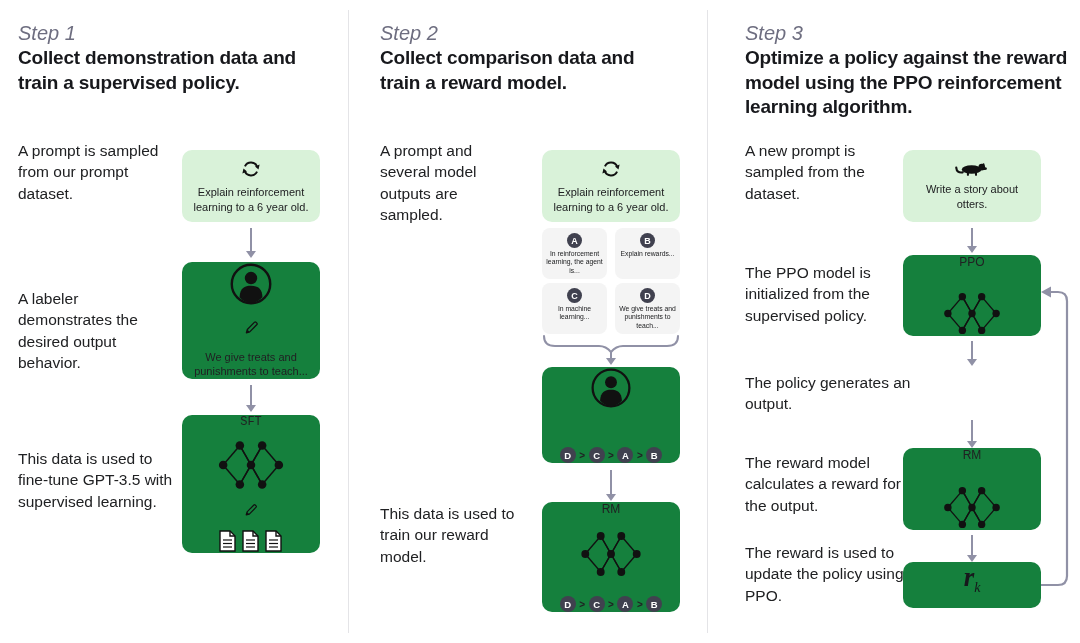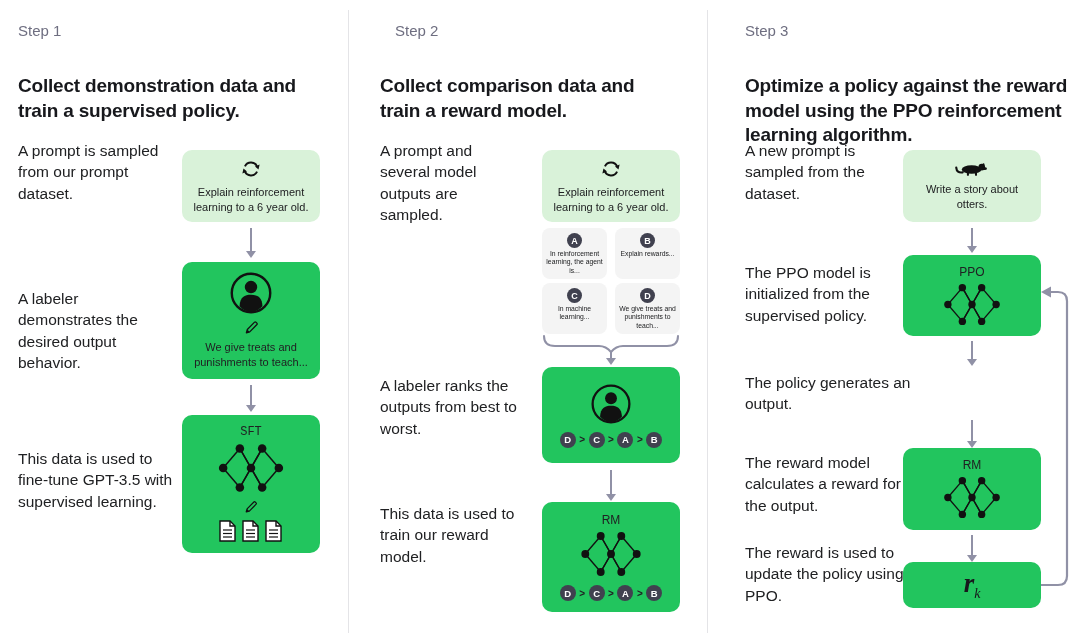--- a/index.html
+++ b/index.html
@@ -1,25 +1,25 @@
 <!DOCTYPE html>
 <html><head>
 <meta charset="utf-8">
 <style>
   html,body{margin:0;padding:0;background:#ffffff;}
   #page{position:relative;width:1080px;height:643px;background:#ffffff;overflow:hidden;
         font-family:"Liberation Sans","DejaVu Sans",sans-serif;color:#202123;}
   .divider{position:absolute;top:10px;height:623px;width:1px;background:#e4e4e7;}
   .col{position:absolute;top:0;height:643px;}
-  .step-label{position:absolute;font-size:15px;color:#6e6e80;}
-  .col-title{position:absolute;font-size:19px;line-height:1.3;font-weight:700;color:#17181c;letter-spacing:-0.2px;margin-top:28px;}
+  .step-label{position:absolute;font-size:20px;color:#6e6e80;font-style:italic;}
+  .col-title{position:absolute;font-size:19px;line-height:1.3;font-weight:700;color:#17181c;letter-spacing:-0.2px;}
   .side-text{position:absolute;font-size:15.5px;line-height:1.38;color:#202123;}
   .box{position:absolute;border-radius:10px;display:flex;flex-direction:column;align-items:center;justify-content:center;text-align:center;}
   .box.green{background:#d9f2d9;}
-  .box.gray{background:#22c55e;}
+  .box.gray{background:#15803d;justify-content:space-between;}
   .box-text{font-size:11px;line-height:1.32;color:#202123;}
   .model-label{font-size:12px;color:#202123;margin-bottom:3px;}
   .arrow{position:absolute;width:2px;background:#9091a6;}
   .arrow::after{content:"";position:absolute;left:-4px;bottom:-7px;border-left:5px solid transparent;
                 border-right:5px solid transparent;border-top:7px solid #9091a6;}
   .icon{display:block;}
   .outputs-grid{position:absolute;display:grid;grid-template-columns:65px 65px;grid-column-gap:8px;grid-row-gap:4px;}
   .mini-box{background:#f4f4f4;border-radius:8px;height:51px;display:flex;flex-direction:column;align-items:center;
             justify-content:flex-start;padding-top:5px;box-sizing:border-box;}
   .mini-text{font-size:6.8px;line-height:1.25;color:#202123;text-align:center;width:58px;margin-top:2px;}
@@ -122,25 +122,24 @@
             <line x1="28" y1="18" x2="37" y2="18"></line>
           <line x1="51" y1="11" x2="60" y2="11"></line>
             <line x1="51" y1="14.5" x2="60" y2="14.5"></line>
             <line x1="51" y1="18" x2="60" y2="18"></line>
         </g>
       </svg>
     </div>
   </div>
 
   <div class="col" style="left:348px;width:359px;">
-    <div class="step-label" style="left:32px;top:22px;margin-left:15px;">Step 2</div>
+    <div class="step-label" style="left:32px;top:22px;">Step 2</div>
     <div class="col-title" style="left:32px;top:46px;width:290px;">Collect comparison data and train a reward model.</div>
 
     <div class="side-text" style="left:32px;top:140px;width:142px;">A prompt and several model outputs are sampled.</div>
-    <div class="side-text" style="left:32px;top:375px;width:152px;">A labeler ranks the outputs from best to worst.</div>
     <div class="side-text" style="left:32px;top:503px;width:135px;">This data is used to train our reward model.</div>
 
     <div class="box green" style="left:194px;top:150px;width:138px;height:72px;">
       <svg class="icon" width="22" height="22" viewBox="0 0 24 24">
         <path d="M18.8,9.6 A7.3,7.3 0 0 0 5.4,9.2" fill="none" stroke="#111" stroke-width="2.2"></path>
         <polygon points="21.4,7.2 20.2,12.6 16.4,9.4" fill="#111"></polygon>
         <path d="M5.2,14.4 A7.3,7.3 0 0 0 18.6,14.8" fill="none" stroke="#111" stroke-width="2.2"></path>
         <polygon points="2.6,16.8 3.8,11.4 7.6,14.6" fill="#111"></polygon>
       </svg>
       <div class="box-text" style="width:126px;margin-top:5px;">Explain reinforcement learning to a 6 year old.</div>

